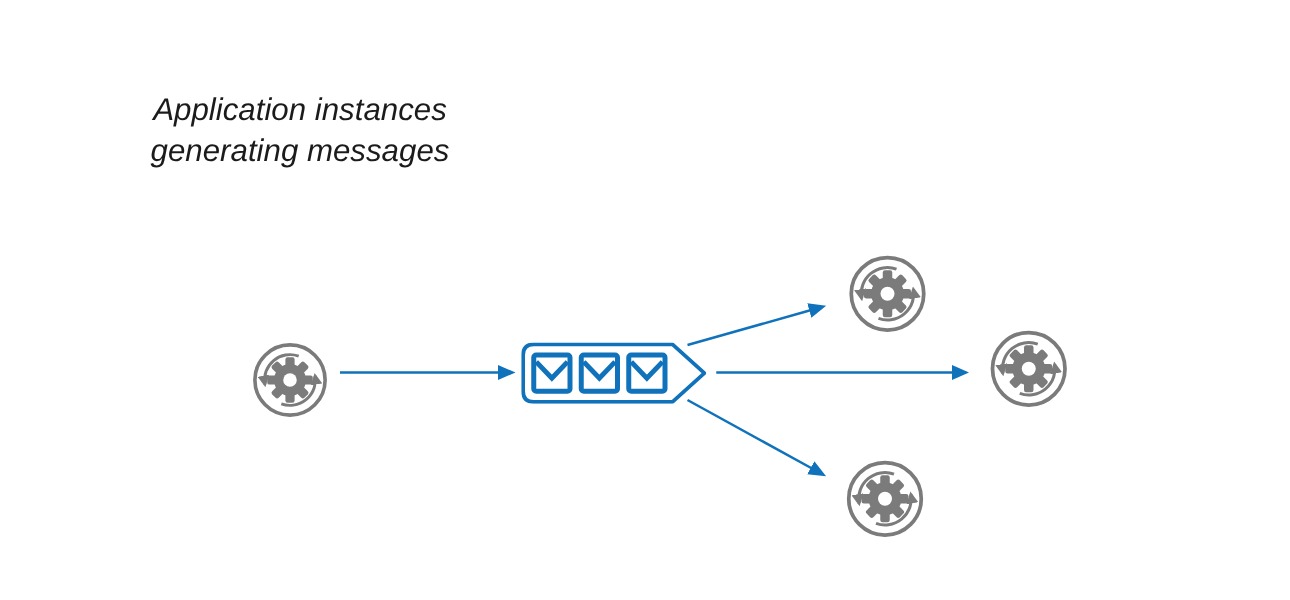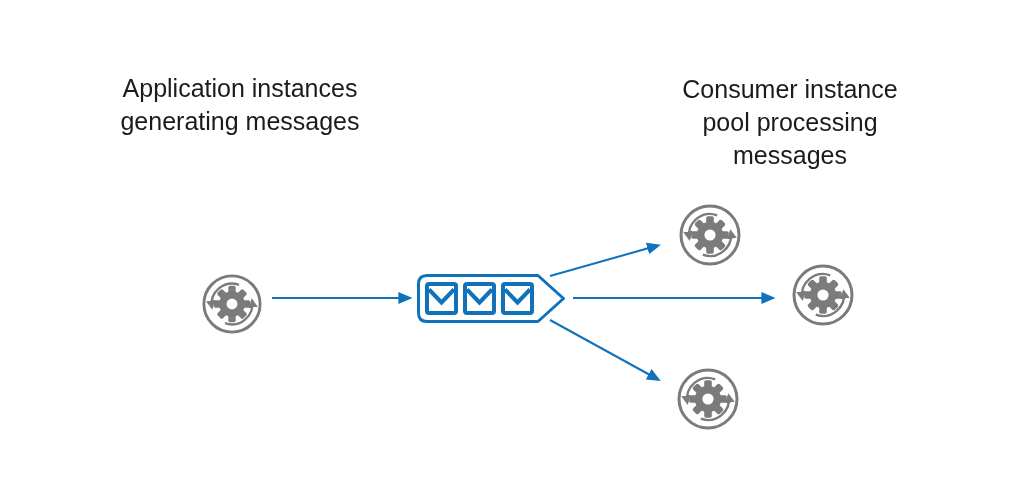--- a/index.html
+++ b/index.html
@@ -10,20 +10,21 @@
   }
   * { margin: 0; padding: 0; box-sizing: border-box; }
   html, body { background: var(--bg); }
   body { font-family: "Liberation Sans", sans-serif; }
   .canvas {
     position: relative;
     width: 1032px;
     height: 472px;
     background: var(--bg);
     overflow: hidden;
+    font-style: italic;
   }
   .label {
     position: absolute;
     width: 320px;
     text-align: center;
     font-size: 25px;
     line-height: 33px;
     color: var(--text);
     white-space: pre-line;
   }
@@ -73,23 +74,20 @@
       </marker>
     </defs>
     <path class="b-stroke" stroke-width="2" d="M 272,298 L 400,298" marker-end="url(#flowHead)"></path>
     <path class="b-stroke" stroke-width="2" d="M 550,276 L 649,248" marker-end="url(#flowHead)"></path>
     <path class="b-stroke" stroke-width="2" d="M 573,298 L 763,298" marker-end="url(#flowHead)"></path>
     <path class="b-stroke" stroke-width="2" d="M 550,320 L 650,375" marker-end="url(#flowHead)"></path>
   </svg>
 
   <div class="label producer-label">Application instances
 generating messages</div>
-  <div class="label consumer-label">Consumer instance
-pool processing
-messages</div>
 
   <svg class="abs" style="left:201px; top:273px" width="62" height="62">
     <use href="#processIcon" width="62" height="62"></use>
   </svg>
 
   <svg class="abs" style="left:417px; top:274px" width="148" height="49" viewBox="0 0 148 49">
     <path class="b-stroke" stroke-width="3" stroke-linejoin="round" d="M 10,1.5 H 121 L 146.5,24.5 L 121,47.5 H 10 Q 1.5,47.5 1.5,39 V 10 Q 1.5,1.5 10,1.5 Z"></path>
     <g transform="translate(8,8)">
       <rect class="b-stroke" stroke-width="4" x="2" y="2" width="29" height="29" rx="2"></rect>
       <path class="b-stroke" stroke-width="4" d="M 4,7.5 L 16.5,20.5 L 29,7.5"></path>

